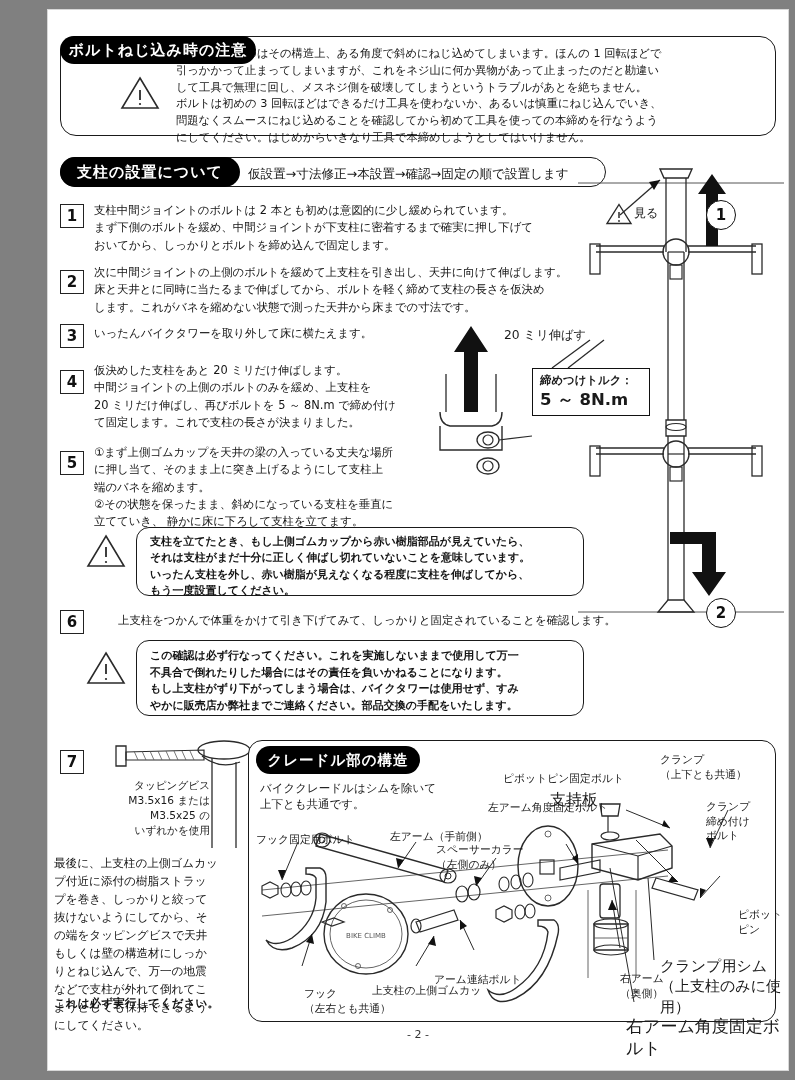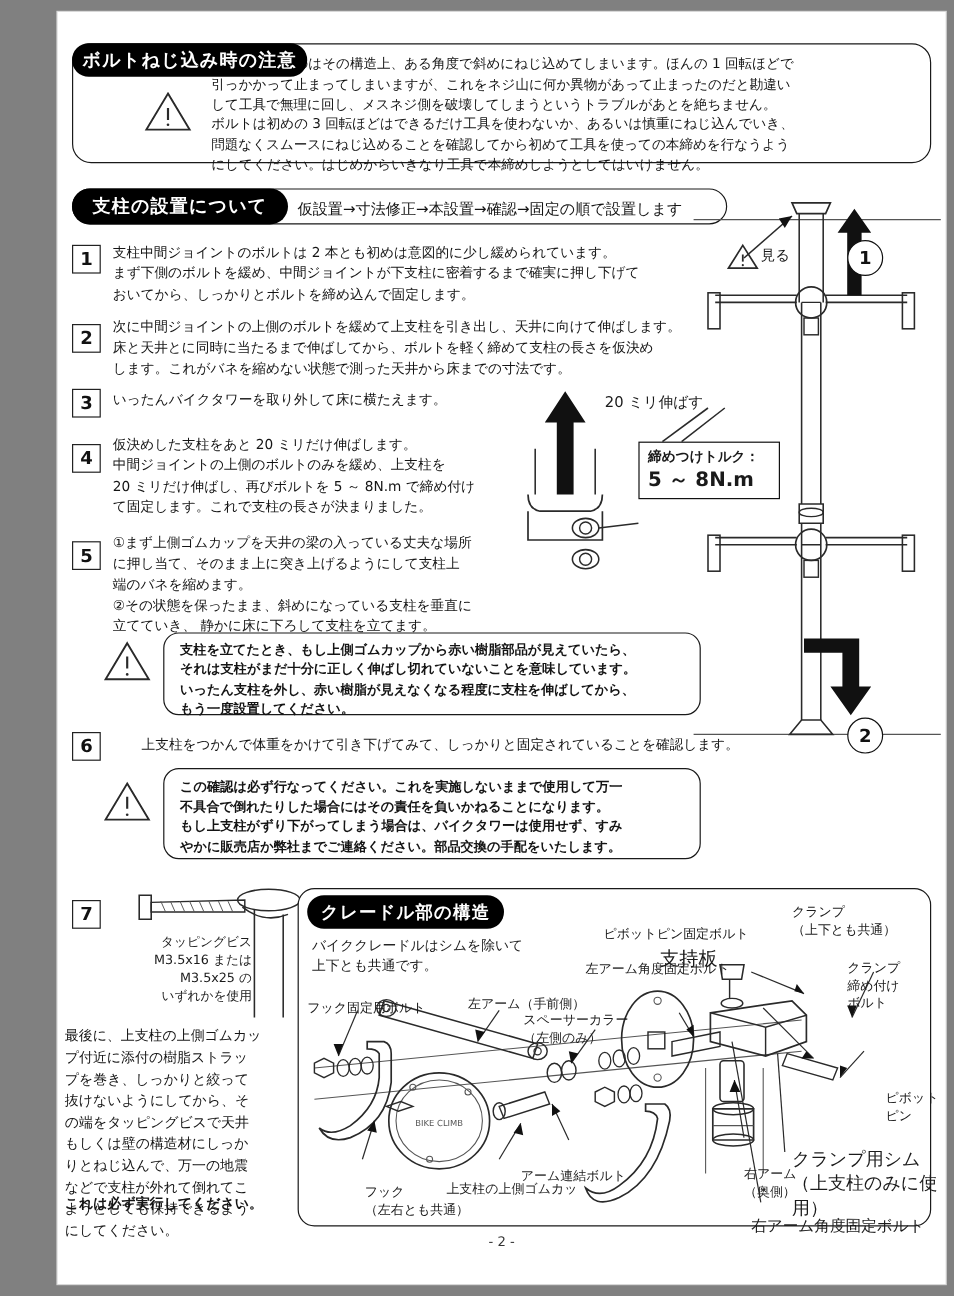--- a/index.html
+++ b/index.html
@@ -427,17 +427,17 @@
   <div class="dlabel" style="left:690px;top:862px;font-size:10.8px;line-height:1.35;margin-top:36px;">ピボット
 ピン</div>
   <div class="dlabel" style="left:612px;top:946px;font-size:15px;line-height:1.35;">クランプ用シム
 （上支柱のみに使用）</div>
   <div class="dlabel" style="left:386px;top:942px;font-size:10.8px;margin-top:21px;">アーム連結ボルト</div>
   <div class="dlabel" style="left:324px;top:974px;font-size:10.8px;">上支柱の上側ゴムカッ</div>
   <div class="dlabel" style="left:256px;top:977px;font-size:10.8px;line-height:1.35;">フック
 （左右とも共通）</div>
   <div class="dlabel" style="left:572px;top:962px;font-size:10.8px;line-height:1.35;">右アーム
 （奥側）</div>
-  <div class="dlabel" style="left:578px;top:1005px;font-size:13px;">右アーム角度固定ボルト</div>
+  <div class="dlabel" style="left:578px;top:1005px;font-size:17px;">右アーム角度固定ボルト</div>
 
   <div class="footer" style="left:340px;top:1018px;width:60px;font-size:11px;">- 2 -</div>
 
 </div>
 
 </body></html>

